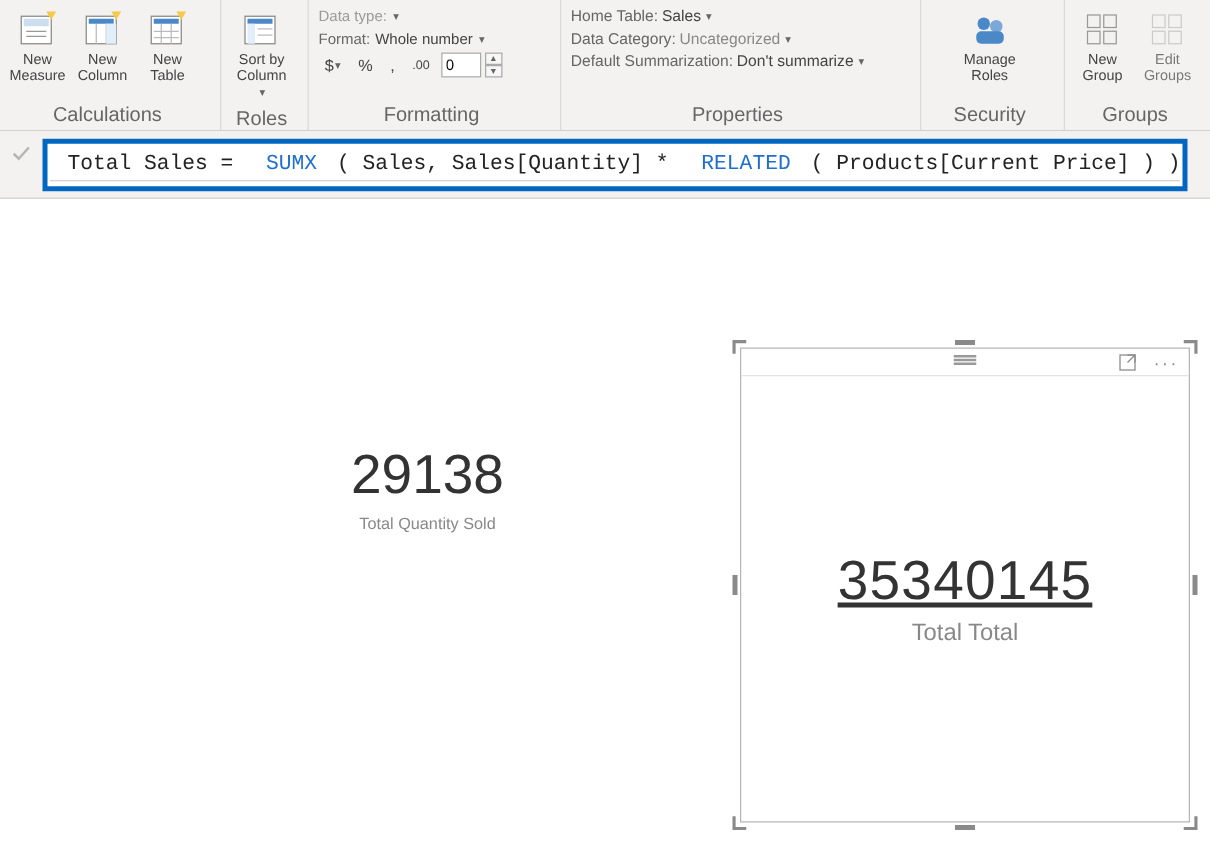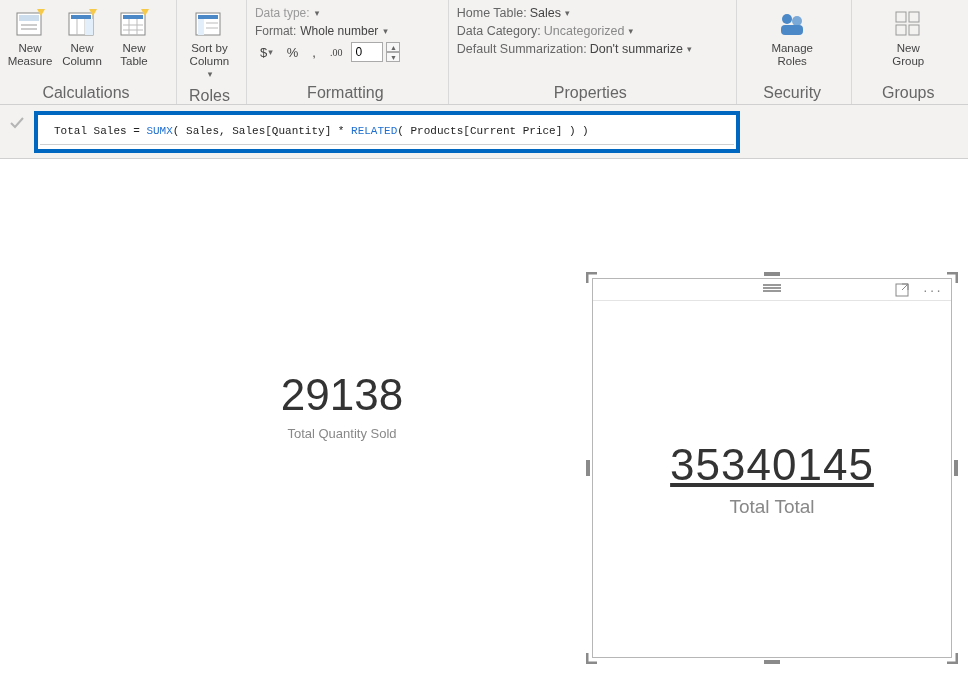--- a/index.html
+++ b/index.html
@@ -129,36 +129,37 @@
     align-items:center;
     padding: 0 2px;
     position:relative;
   }
   .formula-inner {
     flex:1;
     height:26px;
     border-bottom:1px solid #d0d0d0;
     display:flex;align-items:center;
     font-family: Consolas, "Courier New", monospace;
-    font-size: 11px;
+    font-size: 17px;
     padding-left: 14px;
     white-space: pre;
     color:#222;
+    gap:16px;
   }
   .kw { color:#1f6fd0; }
 
   
   .canvas {
     position:absolute;
     left:0; right:0; top:160px; bottom:0;
     background:#fff;
   }
   .card1 {
     position:absolute;
-    left: 142px; top: 210px;
+    left: 142px; top: 195px;
     width: 400px;
     text-align:center;
     color:#333;
   }
   .card1 .val { font-size: 44px; font-weight:300; color:#333;}
   .card1 .lab { font-size: 13px; color:#888; margin-top:6px;}
 
   .card2-sel {
     position:absolute;
     left: 592px; top: 118px;
@@ -282,21 +283,21 @@
         <div class="mini-btn">
           <span>$</span>
           <span class="dd-arrow">▾</span>
         </div>
         <div class="mini-btn">
           <span>%</span>
         </div>
         <div class="mini-btn">
           <span>,</span>
         </div>
-        <div class="mini-btn" style="font-size:10px;font-family:Liberation Serif, serif;">
+        <div class="mini-btn" style="font-size:10px;">
           <span>.00</span>
         </div>
         <input class="decimal-input" value="0" style="">
         <div class="spinner">
           <div>▲</div>
           <div>▼</div>
         </div>
       </div>
     </div>
     <div class="group-label">Formatting</div>
@@ -344,20 +345,31 @@
       <div class="big-btn">
         <span class="icon">
           <svg width="30" height="30">
               <rect x="3" y="3" width="10" height="10" fill="none" stroke="#999"></rect>
               <rect x="16" y="3" width="10" height="10" fill="none" stroke="#999"></rect>
               <rect x="3" y="16" width="10" height="10" fill="none" stroke="#999"></rect>
               <rect x="16" y="16" width="10" height="10" fill="none" stroke="#999"></rect>
             </svg>
         </span>
         <span>New Group</span>
+      </div>
+      <div class="big-btn" style="opacity:.7;">
+        <span class="icon">
+          <svg width="30" height="30">
+              <rect x="3" y="3" width="10" height="10" fill="none" stroke="#bbb"></rect>
+              <rect x="16" y="3" width="10" height="10" fill="none" stroke="#bbb"></rect>
+              <rect x="3" y="16" width="10" height="10" fill="none" stroke="#bbb"></rect>
+              <rect x="16" y="16" width="10" height="10" fill="none" stroke="#bbb"></rect>
+            </svg>
+        </span>
+        <span>Edit Groups</span>
       </div>
     </div>
     <div class="group-label">Groups</div>
   </div>
 
 </div>
 
 <div class="formula-wrap">
   <div class="check-icon-wrap">
     <svg width="16" height="16">

